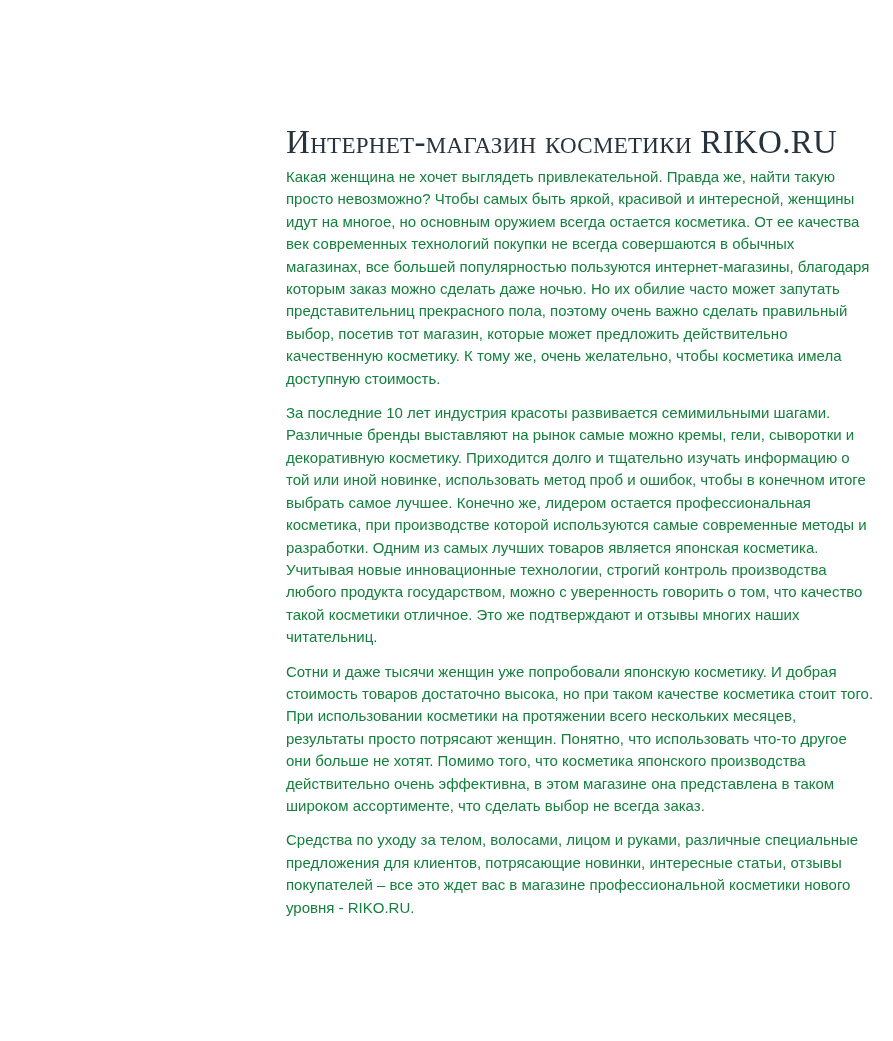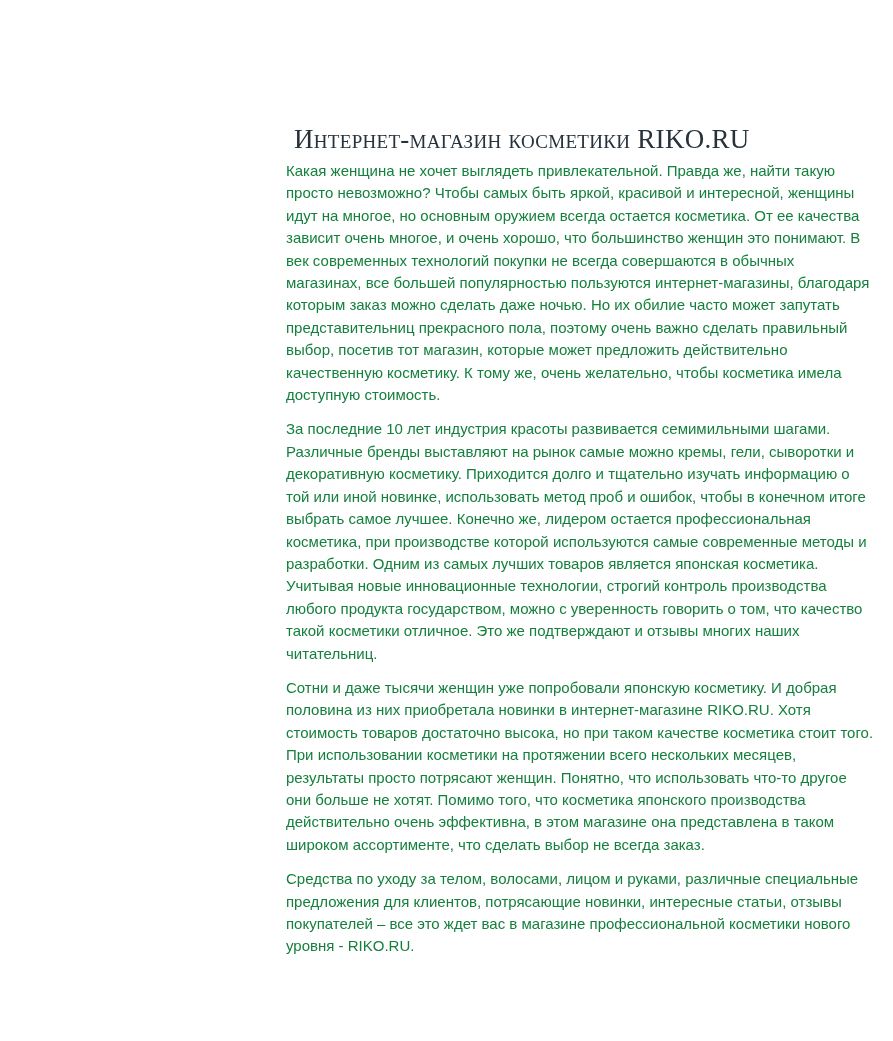--- a/index.html
+++ b/index.html
@@ -14,25 +14,25 @@
     background: #ffffff;
     overflow: hidden;
   }
   .article {
     position: absolute;
     left: 286px;
     top: 126px;
     width: 523px;
   }
   .article h1 {
-    margin: 0 0 7px 8px;
+    margin: 0 0 7px 0;
     font-family: "Liberation Serif", "DejaVu Serif", serif;
     font-weight: 400;
     font-variant: small-caps;
-    font-size: 27px;
+    font-size: 33px;
     line-height: 1;
     letter-spacing: 0.3px;
     color: #26323c;
     white-space: nowrap;
   }
   .article p {
     margin: 0 0 12px 0;
     font-family: Liberation Sans, sans-serif;
     font-size: 15px;
     line-height: 22.4px;
@@ -47,21 +47,20 @@
 <body>
 
 <div class="viewport">
   <div class="article">
     <h1>Интернет-магазин косметики RIKO.RU</h1>
     <div id="article-body">
         <p>
           <span class="line">Какая женщина не хочет выглядеть привлекательной. Правда же, найти такую</span>
           <span class="line">просто невозможно? Чтобы самых быть яркой, красивой и интересной, женщины</span>
           <span class="line">идут на многое, но основным оружием всегда остается косметика. От ее качества</span>
-          <span class="line">зависит очень многое, и очень хорошо, что большинство женщин это понимают. В</span>
           <span class="line">век современных технологий покупки не всегда совершаются в обычных</span>
           <span class="line">магазинах, все большей популярностью пользуются интернет-магазины, благодаря</span>
           <span class="line">которым заказ можно сделать даже ночью. Но их обилие часто может запутать</span>
           <span class="line">представительниц прекрасного пола, поэтому очень важно сделать правильный</span>
           <span class="line">выбор, посетив тот магазин, которые может предложить действительно</span>
           <span class="line">качественную косметику. К тому же, очень желательно, чтобы косметика имела</span>
           <span class="line">доступную стоимость.</span>
         </p>
         <p>
           <span class="line">За последние 10 лет индустрия красоты развивается семимильными шагами.</span>
@@ -71,21 +70,20 @@
           <span class="line">выбрать самое лучшее. Конечно же, лидером остается профессиональная</span>
           <span class="line">косметика, при производстве которой используются самые современные методы и</span>
           <span class="line">разработки. Одним из самых лучших товаров является японская косметика.</span>
           <span class="line">Учитывая новые инновационные технологии, строгий контроль производства</span>
           <span class="line">любого продукта государством, можно с уверенность говорить о том, что качество</span>
           <span class="line">такой косметики отличное. Это же подтверждают и отзывы многих наших</span>
           <span class="line">читательниц.</span>
         </p>
         <p>
           <span class="line">Сотни и даже тысячи женщин уже попробовали японскую косметику. И добрая</span>
-          <span class="line">половина из них приобретала новинки в интернет-магазине RIKO.RU. Хотя</span>
           <span class="line">стоимость товаров достаточно высока, но при таком качестве косметика стоит того.</span>
           <span class="line">При использовании косметики на протяжении всего нескольких месяцев,</span>
           <span class="line">результаты просто потрясают женщин. Понятно, что использовать что-то другое</span>
           <span class="line">они больше не хотят. Помимо того, что косметика японского производства</span>
           <span class="line">действительно очень эффективна, в этом магазине она представлена в таком</span>
           <span class="line">широком ассортименте, что сделать выбор не всегда заказ.</span>
         </p>
         <p>
           <span class="line">Средства по уходу за телом, волосами, лицом и руками, различные специальные</span>
           <span class="line">предложения для клиентов, потрясающие новинки, интересные статьи, отзывы</span>

